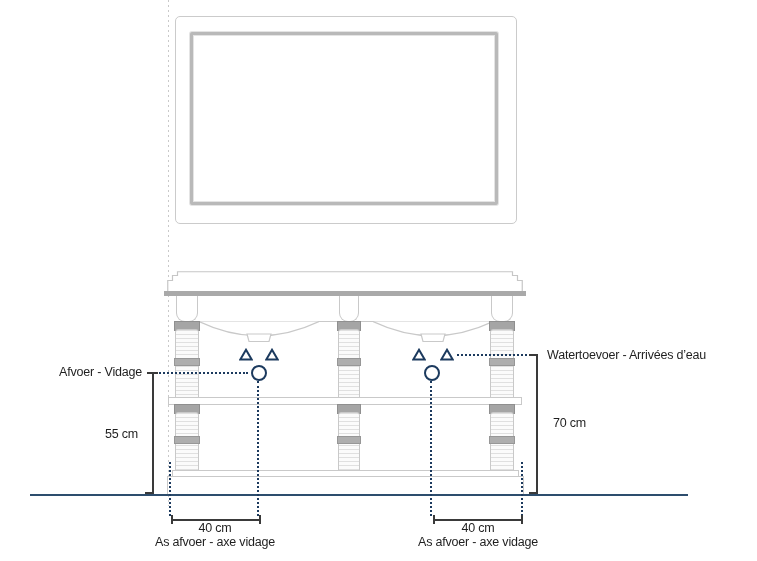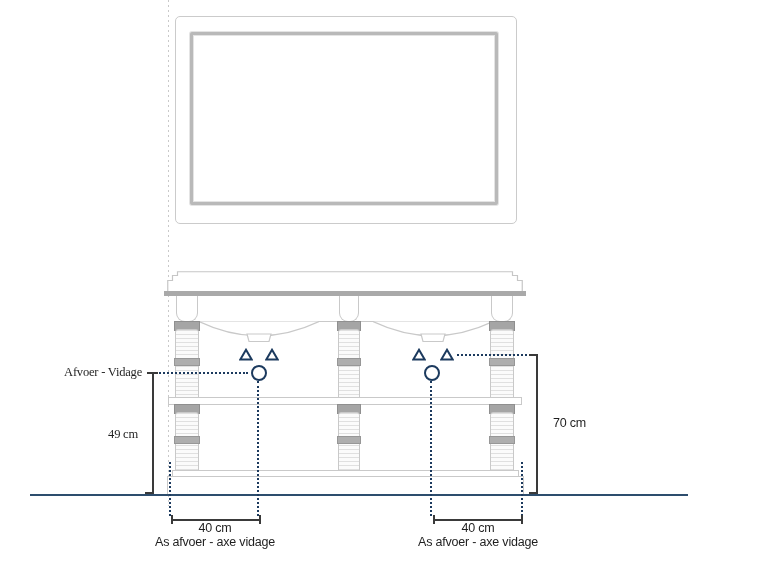--- a/index.html
+++ b/index.html
@@ -49,21 +49,21 @@
   .dot-v{width:0;border-left:2px dotted #1c3a5e;}
 
   
   .dim-v{width:1.5px;background:#3a3a3a;}
   .dim-h{height:1.5px;background:#3a3a3a;}
   .tick-h{height:1.5px;background:#3a3a3a;}
   .tick-v{width:1.5px;background:#3a3a3a;}
 
   
   .lbl{font-size:12.5px;line-height:1.1;letter-spacing:-0.2px;white-space:nowrap;}
-  .ra{text-align:right;font-family:Liberation Serif, serif;}
+  .ra{text-align:right;}
   .ca{text-align:center;}
 </style>
 </head>
 <body>
 
 <div class="stage">
 
   <div class="abs wall-guide"></div>
 
   <div class="abs mirror-outer">
@@ -162,20 +162,21 @@
   <div class="abs tick-h" style="left:529px;top:492px;width:8px"></div>
 
   <div class="abs dim-h" style="left:171px;top:519px;width:89px"></div>
   <div class="abs tick-v" style="left:171px;top:515px;height:9px"></div>
   <div class="abs tick-v" style="left:259px;top:515px;height:9px"></div>
   <div class="abs dim-h" style="left:433px;top:519px;width:89px"></div>
   <div class="abs tick-v" style="left:433px;top:515px;height:9px"></div>
   <div class="abs tick-v" style="left:521px;top:515px;height:9px"></div>
 
   <div class="abs lbl ra" style="left:22px;top:366px;width:120px">Afvoer - Vidage</div>
-  <div class="abs lbl ra" style="left:58px;top:428px;width:80px">49 cm</div>
+  <div class="abs lbl" style="left:547px;top:349px">Watertoevoer - Arrivées d’eau</div>
+  <div class="abs lbl ra" style="left:58px;top:428px;width:80px">55 cm</div>
   <div class="abs lbl" style="left:553px;top:417px">70 cm</div>
   <div class="abs lbl ca" style="left:165px;top:522px;width:100px">40 cm</div>
   <div class="abs lbl ca" style="left:139px;top:536px;width:152px">As afvoer - axe vidage</div>
   <div class="abs lbl ca" style="left:428px;top:522px;width:100px">40 cm</div>
   <div class="abs lbl ca" style="left:402px;top:536px;width:152px">As afvoer - axe vidage</div>
 
 </div>
 
 </body></html>

